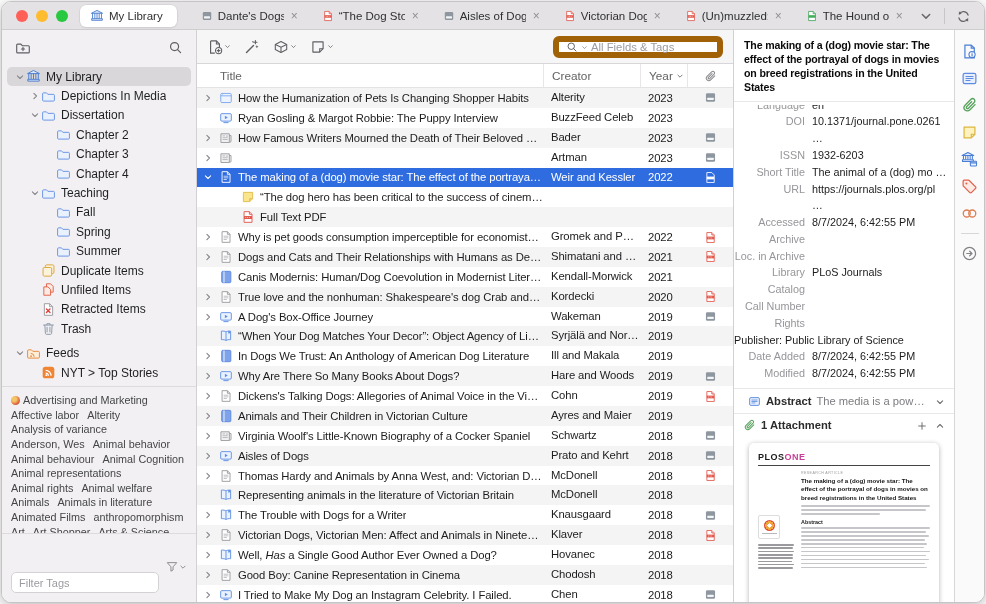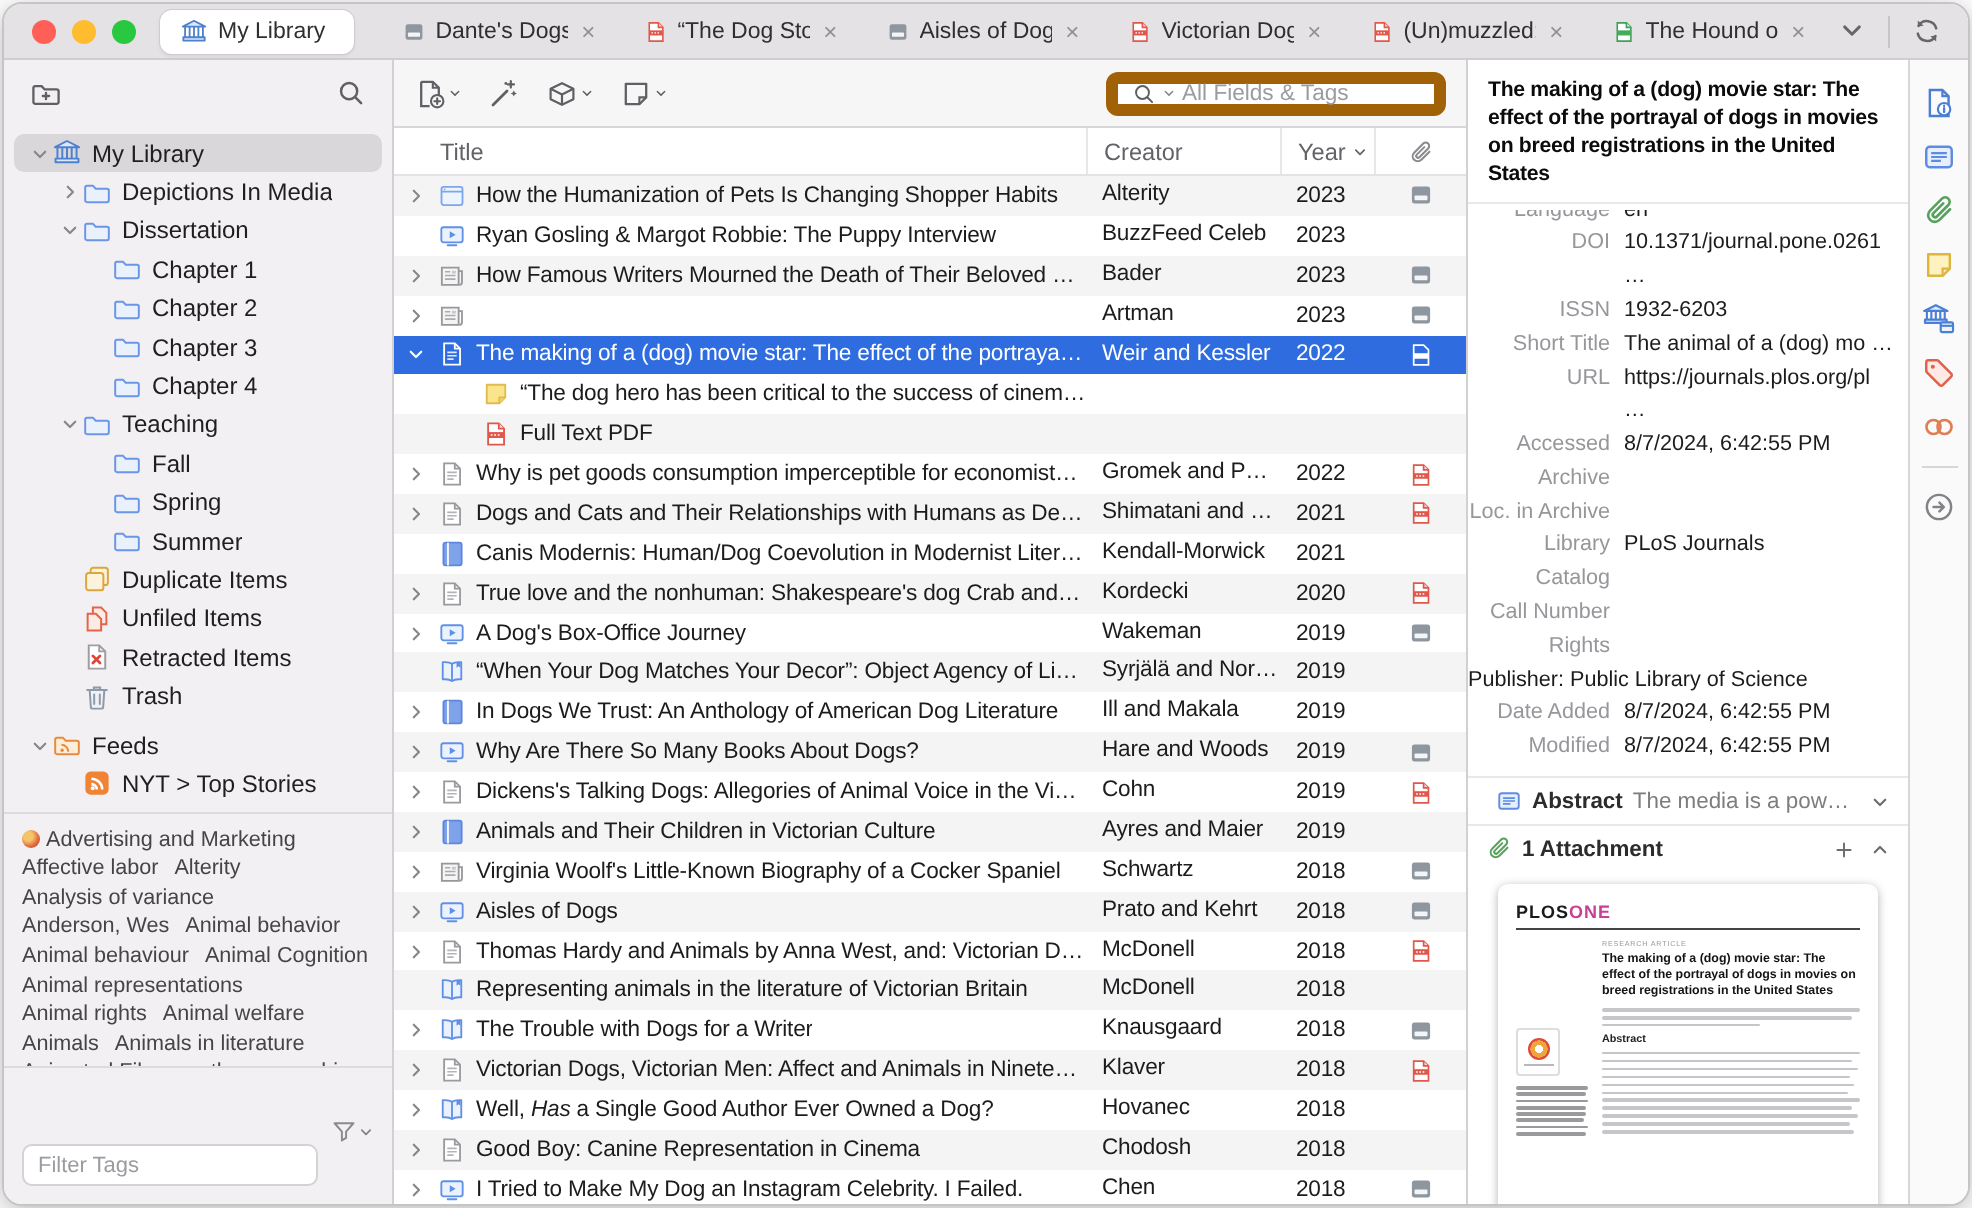--- a/index.html
+++ b/index.html
@@ -276,27 +276,20 @@
             <svg class="ic " width="15" height="15" viewBox="0 0 16 16">
               <path d="M1.7 5.1c0-.6.4-1 1-1h3.1l1.5 1.6h6c.6 0 1 .4 1 1v5.2c0 .6-.4 1-1 1H2.7c-.6 0-1-.4-1-1Z" fill="#e9f1fd" stroke="#6b95e6" stroke-width="1.05"></path>
             </svg>
             <span class="tree-label">Dissertation</span>
           </div>
           <div class="tree-row" style="padding-left:36px">
             <span class="twisty"></span>
             <svg class="ic " width="15" height="15" viewBox="0 0 16 16">
               <path d="M1.7 5.1c0-.6.4-1 1-1h3.1l1.5 1.6h6c.6 0 1 .4 1 1v5.2c0 .6-.4 1-1 1H2.7c-.6 0-1-.4-1-1Z" fill="#e9f1fd" stroke="#6b95e6" stroke-width="1.05"></path>
             </svg>
-            <span class="tree-label">Chapter 1</span>
-          </div>
-          <div class="tree-row" style="padding-left:36px">
-            <span class="twisty"></span>
-            <svg class="ic " width="15" height="15" viewBox="0 0 16 16">
-              <path d="M1.7 5.1c0-.6.4-1 1-1h3.1l1.5 1.6h6c.6 0 1 .4 1 1v5.2c0 .6-.4 1-1 1H2.7c-.6 0-1-.4-1-1Z" fill="#e9f1fd" stroke="#6b95e6" stroke-width="1.05"></path>
-            </svg>
             <span class="tree-label">Chapter 2</span>
           </div>
           <div class="tree-row" style="padding-left:36px">
             <span class="twisty"></span>
             <svg class="ic " width="15" height="15" viewBox="0 0 16 16">
               <path d="M1.7 5.1c0-.6.4-1 1-1h3.1l1.5 1.6h6c.6 0 1 .4 1 1v5.2c0 .6-.4 1-1 1H2.7c-.6 0-1-.4-1-1Z" fill="#e9f1fd" stroke="#6b95e6" stroke-width="1.05"></path>
             </svg>
             <span class="tree-label">Chapter 3</span>
           </div>
           <div class="tree-row" style="padding-left:36px">

